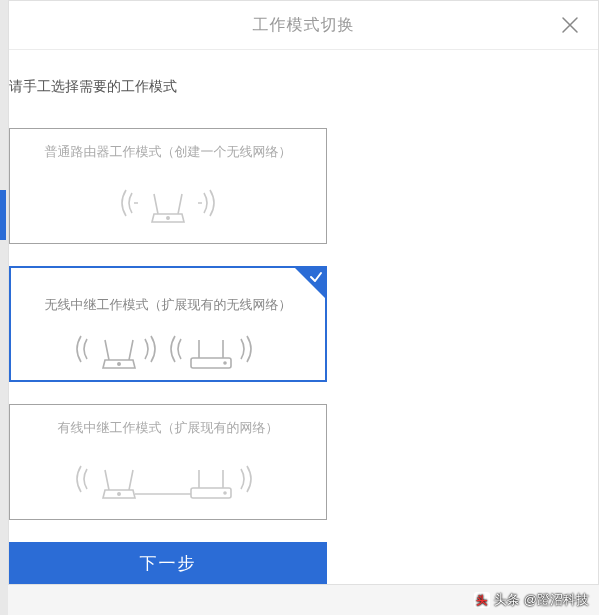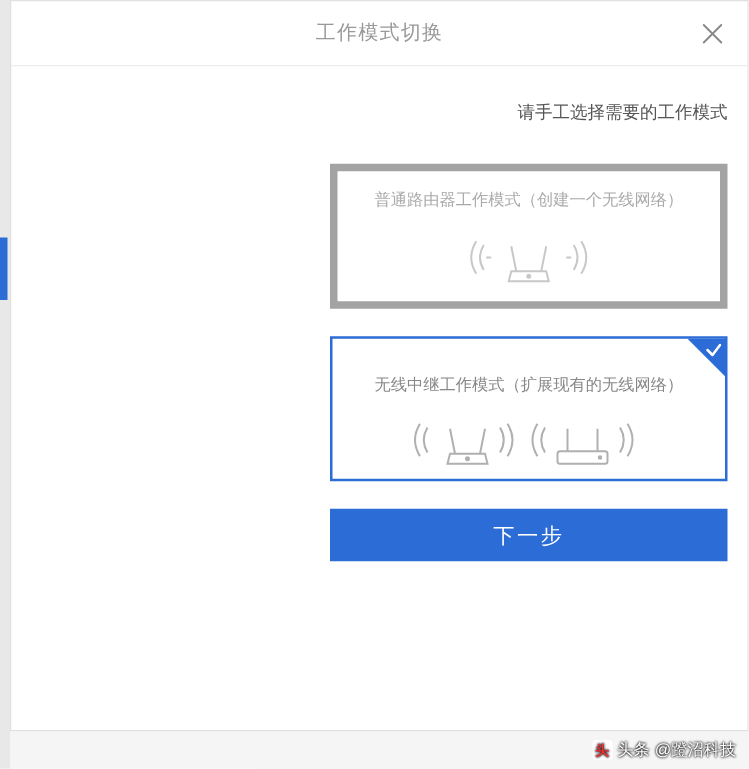--- a/index.html
+++ b/index.html
@@ -53,35 +53,35 @@
     transform: translateY(-50%);
     width: 20px; height: 20px;
     cursor: pointer;
   }
   .close-btn svg { width: 20px; height: 20px; }
   .modal-body {
     flex: 1;
     padding: 28px 16px 0 0;
     display: flex;
     flex-direction: column;
-    align-items: flex-end;
+    align-items: flex-start;
   }
   .subtitle {
     font-size: 14px;
     color: #555;
     margin-bottom: 32px;
   }
   .options {
     display: flex;
     flex-direction: column;
     gap: 22px;
     width: 318px;
   }
   .option-card {
-    border: 6px solid #a3a3a3;
+    border: 1px solid #a3a3a3;
     height: 116px;
     padding: 14px 10px 8px 10px;
     display: flex;
     flex-direction: column;
     align-items: center;
     position: relative;
     cursor: pointer;
     background: #fff;
   }
   .option-card.selected {
@@ -210,20 +210,40 @@
 
             <rect x="128" y="34" width="40" height="10" rx="2"></rect>
             <path d="M136 34 L136 16 M160 34 L160 16"></path>
             <circle cx="162" cy="39" r="1" fill="#b0b0b0"></circle>
 
             <path d="M178 15 Q184 25 178 35 M184 12 Q192 25 184 38"></path>
           </svg>
         </div>
       </div>
 
+      <div class="option-card">
+        <div class="option-label">有线中继工作模式（扩展现有的网络）</div>
+        <div class="icon-area">
+          <svg class="dev-svg" width="210" height="50" viewBox="0 0 210 50">
+
+            <path d="M24 15 Q18 25 24 35 M18 12 Q10 25 18 38"></path>
+
+            <path d="M40 44 L72 44 L70 36 L42 36 Z M46 36 L42 16 M66 36 L70 16"></path>
+            <circle cx="56" cy="40" r="1.2" fill="#c8c8c8"></circle>
+
+            <path d="M72 40 L128 40"></path>
+
+            <rect x="128" y="34" width="40" height="10" rx="2"></rect>
+            <path d="M136 34 L136 16 M160 34 L160 16"></path>
+            <circle cx="162" cy="39" r="1" fill="#c8c8c8"></circle>
+
+            <path d="M178 15 Q184 25 178 35 M184 12 Q192 25 184 38"></path>
+          </svg>
+        </div>
+      </div>
 
     </div>
 
     <button class="next-btn">下一步</button>
   </div>
 </div>
 
 <div class="watermark">
   <span class="watermark-logo">头</span>
   <span>头条</span>

